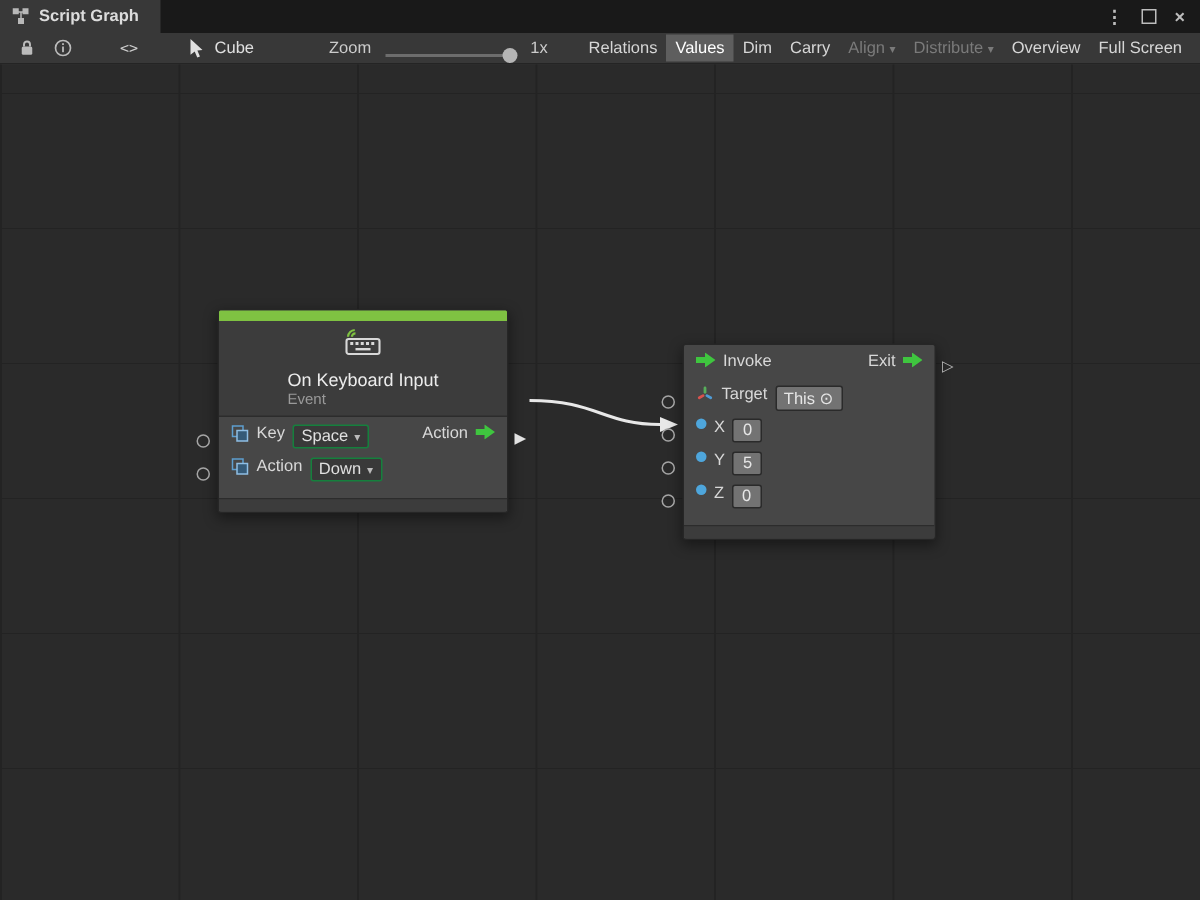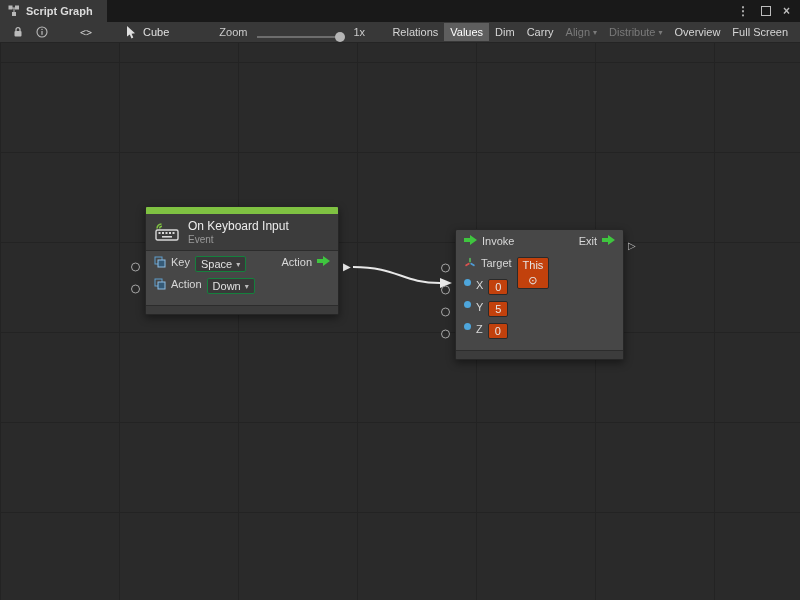--- a/index.html
+++ b/index.html
@@ -39,40 +39,40 @@
   .wire-svg { position:absolute; left:0; top:0; pointer-events:none; }
 
   
   .node { position:absolute; background:#474747; border:1px solid #262626;
     border-radius:2px; box-shadow:0 3px 9px rgba(0,0,0,0.45);
     color:#dddddd; font-size:11px; }
   #node-keyboard { left:145px; top:163px; width:192px; }
   #node-translate { left:455px; top:186px; width:167px; }
   .accent { height:7px; background:#7FC242; border-radius:1px 1px 0 0; }
   .nheader { background:#3C3C3C; border-bottom:1px solid #2c2c2c;
-    padding:5px 9px; display:flex; align-items:center; gap:9px; }
+    padding:5px 9px; display:flex; align-items:center; gap:9px;flex-direction:column; }
   .ntitle { font-size:12px; color:#ececec; }
   .nsub { font-size:10px; color:#9a9a9a; margin-top:1px; }
   .ncat { font-size:10px; color:#9a9a9a; margin-bottom:1px; }
   .nbody { padding:5px 0; }
   .row { position:relative; height:22px; display:flex; align-items:flex-start;
     gap:5px; padding:0 8px; }
   .nfooter { height:8px; background:#3C3C3C; border-top:1px solid #2c2c2c;
     border-radius:0 0 2px 2px; }
   .port-circle { position:absolute; left:-15px; top:50%; transform:translateY(-50%);
     width:7px; height:7px; border:1px solid #a5a5a5; border-radius:50%; }
   .flow-connector { position:absolute; left:100%; margin-left:5px; top:50%;
     transform:translateY(-55%); font-size:10px; color:#e2e2e2; line-height:1; }
   .flow-connector.open { color:#b8b8b8; }
   .dropdown { display:flex; align-items:center; gap:4px; background:#393939;
     border:1px solid #15803d; border-radius:2px; padding:1px 5px; color:#e0e0e0; }
   .chev { font-size:8px; color:#bbbbbb; }
-  .valuebox { display:flex; align-items:center; gap:3px; background:#c2410c;
+  .valuebox { display:flex; align-items:center; gap:3px; background:#737373;
     border:1px solid #2a2a2a; border-radius:2px; padding:1px 5px; min-width:8px;
-    justify-content:center; color:#e6e6e6;flex-direction:column; }
+    justify-content:center; color:#e6e6e6; }
   .dot { width:7px; height:7px; border-radius:50%; background:#4EA6DC; }
   .spacer { flex:1; }
   .plabel { color:#d8d8d8; }
   .icon { display:flex; align-items:center; }
 </style>
 </head>
 <body>
 
 <div class="tabbar">
   <div class="tab">

